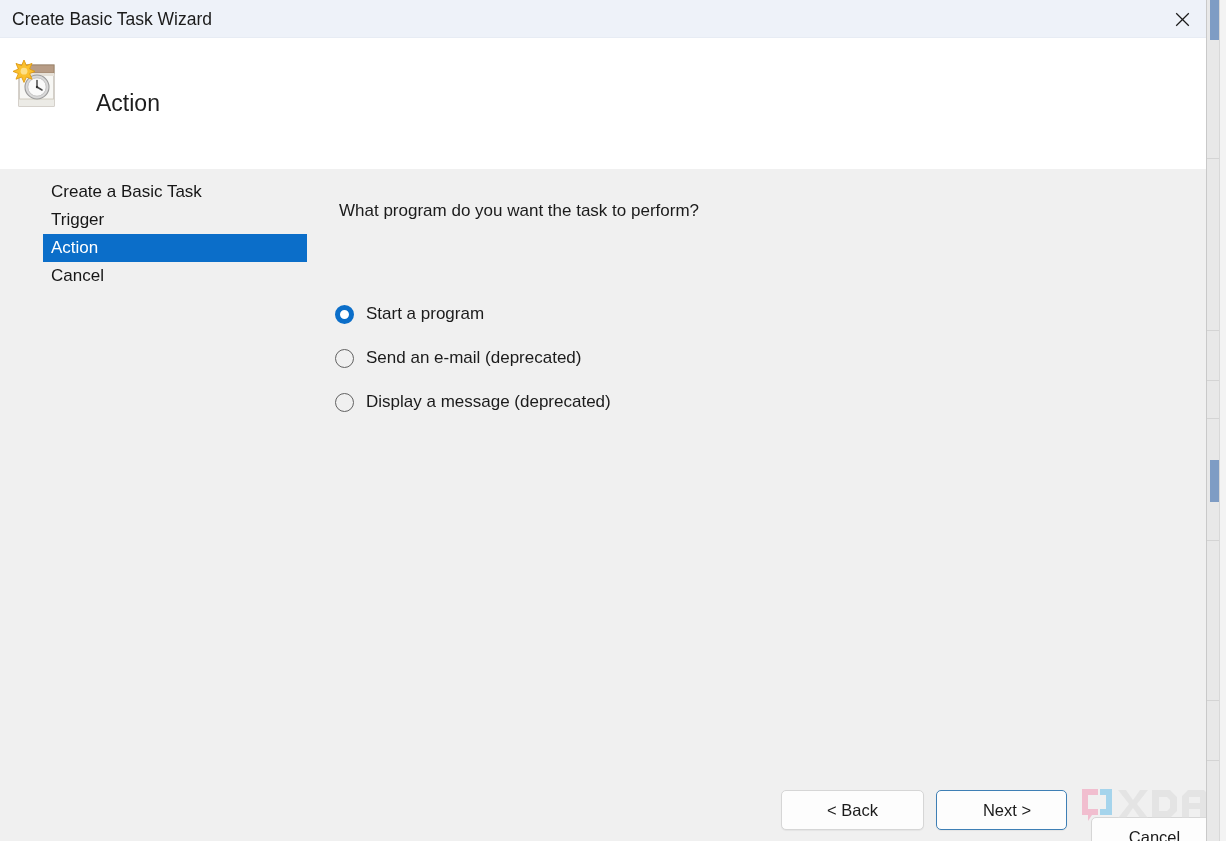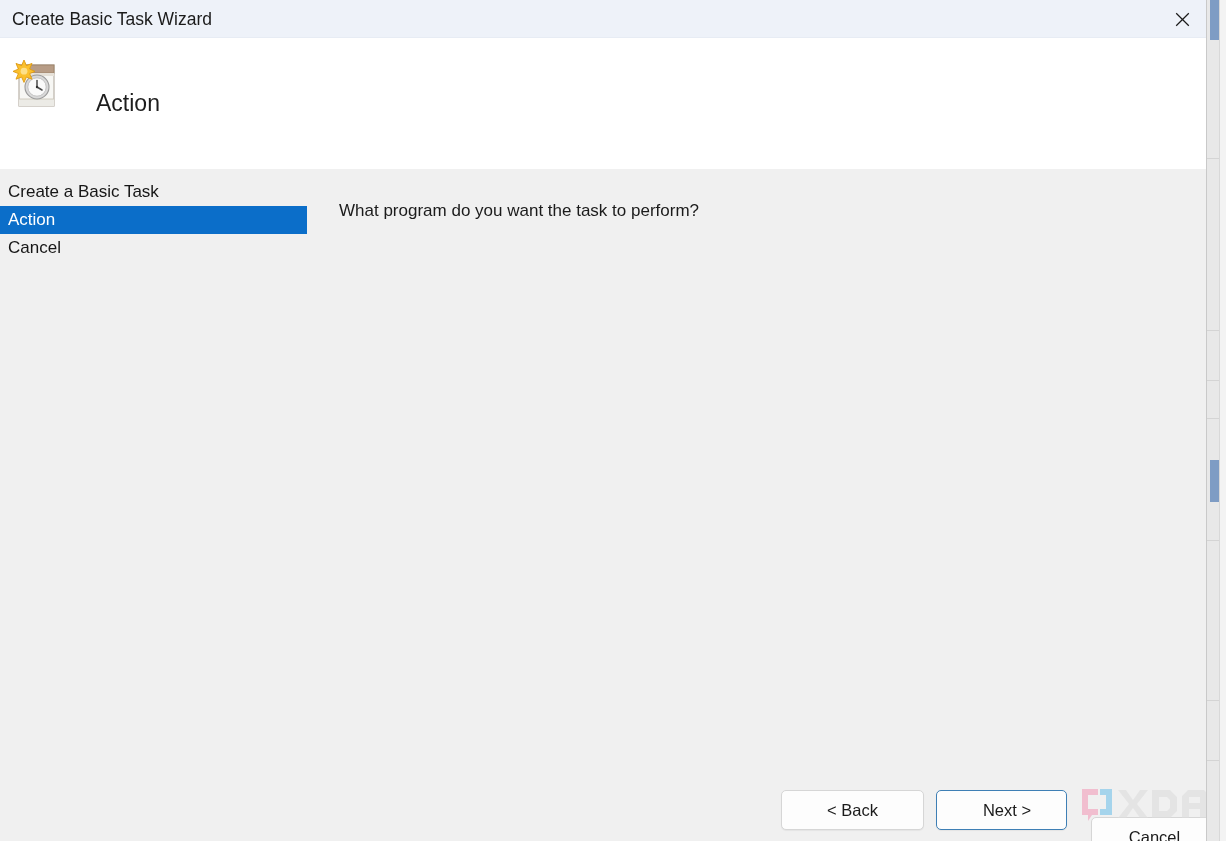--- a/index.html
+++ b/index.html
@@ -102,20 +102,21 @@
     width: 307px;
   }
   .step {
     height: 28px;
     line-height: 28px;
     padding-left: 8px;
     font-size: 17px;
     color: #161616;
     white-space: nowrap;
     box-sizing: border-box;
+    margin-left: 43px;
   }
   .step.is-current {
     background: #0b6ec9;
     color: #ffffff;
   }
 
   
   #question {
     position: absolute;
     left: 339px;
@@ -280,30 +281,47 @@
     </span>
     <div id="header-title">Action</div>
   </div>
 
   <div id="body-area">
 
     <div id="sidebar">
       <div class="step">
         <span>Create a Basic Task</span>
       </div>
+      <div class="step">
+        <span>Trigger</span>
+      </div>
       <div class="step is-current">
         <span>Action</span>
       </div>
       <div class="step">
         <span>Cancel</span>
       </div>
     </div>
 
     <div id="question">What program do you want the task to perform?</div>
 
+    <div id="options">
+      <div class="option-row">
+        <span class="radio checked"></span>
+        <span class="option-label">Start a program</span>
+      </div>
+      <div class="option-row">
+        <span class="radio"></span>
+        <span class="option-label">Send an e-mail (deprecated)</span>
+      </div>
+      <div class="option-row">
+        <span class="radio"></span>
+        <span class="option-label">Display a message (deprecated)</span>
+      </div>
+    </div>
 
     <div id="footer">
       <div class="wizard-button" id="btn-back">
         <span>&lt; Back</span>
       </div>
       <div class="wizard-button" id="btn-next">
         <span>Next &gt;</span>
       </div>
       <div class="wizard-button" id="btn-cancel">
         <span>Cancel</span>

